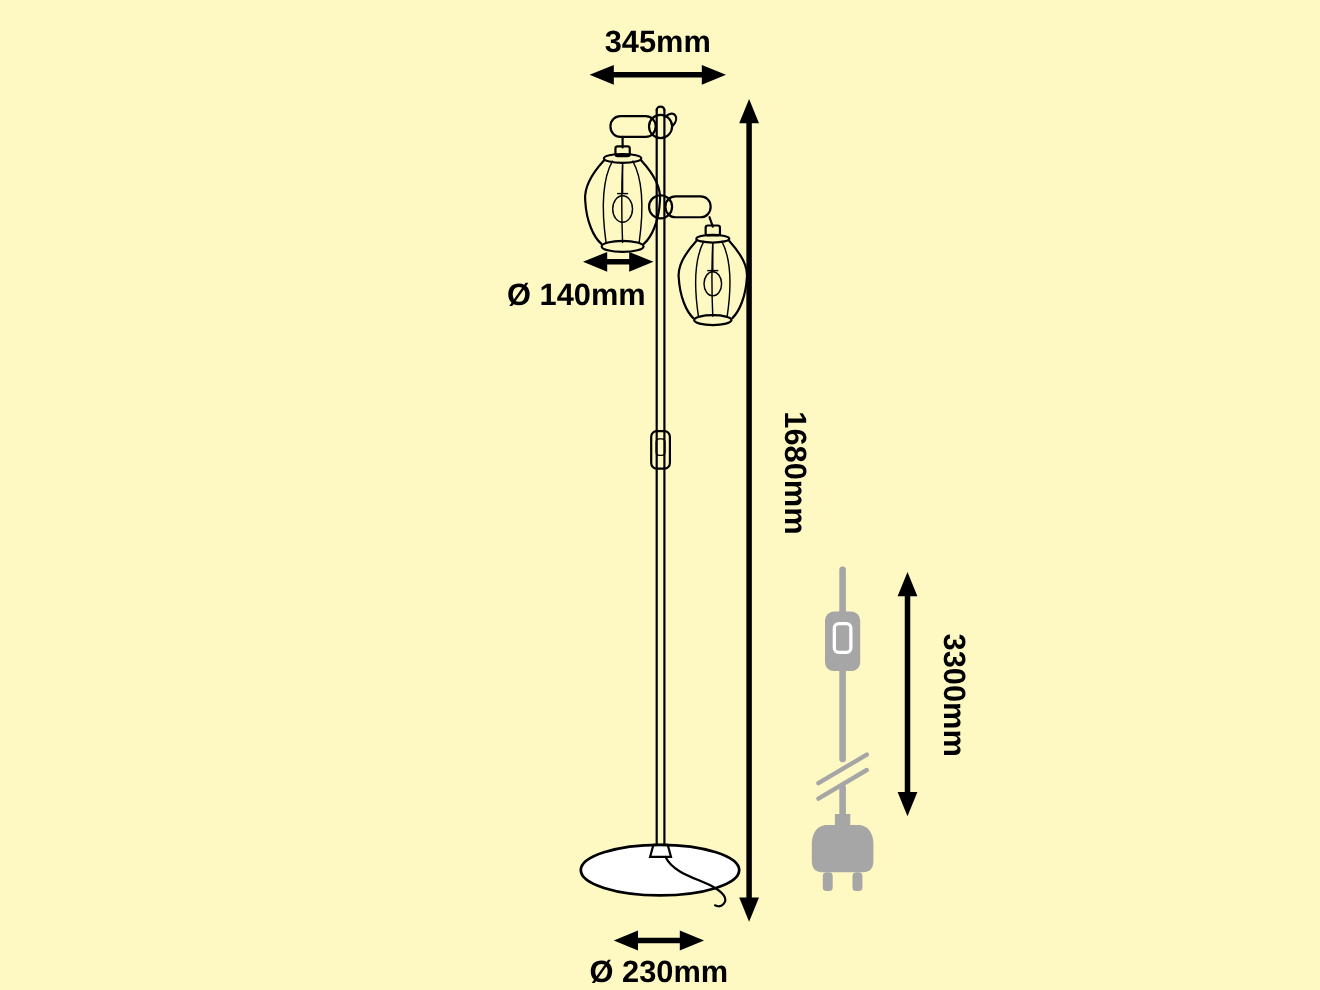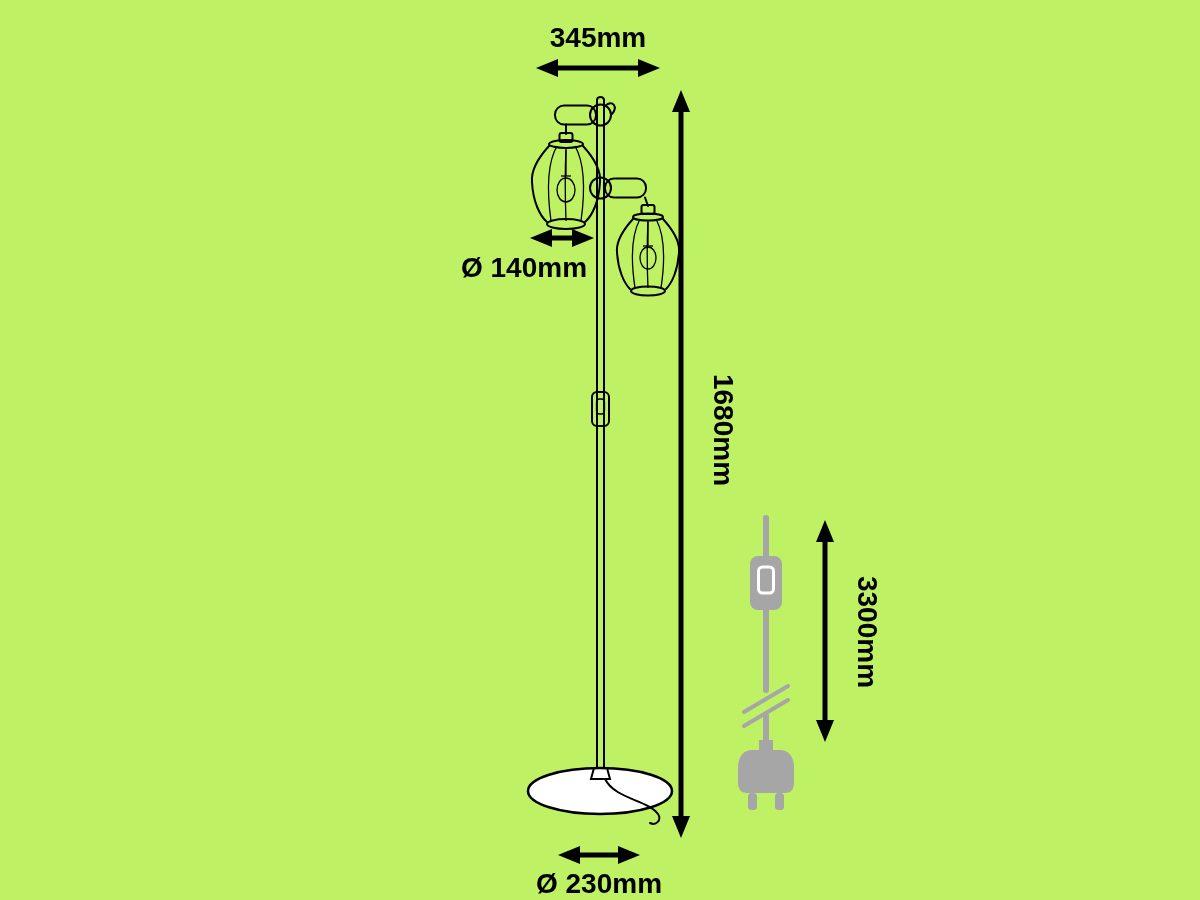--- a/index.html
+++ b/index.html
@@ -8,21 +8,21 @@
     background: #ffffff;
     width: 1200px;
     height: 900px;
     overflow: hidden;
     font-family: "Liberation Sans", sans-serif;
   }
   .canvas-wrap {
     position: relative;
     width: 1200px;
     height: 900px;
-    background: #bef264;
+    background: #fef9c3;
   }
   svg { display: block; }
   .dim-text {
     font-family: "Liberation Sans", sans-serif;
     font-weight: bold;
     font-size: 28px;
     fill: #000000;
   }
   .lamp-line {
     stroke: #000000;

